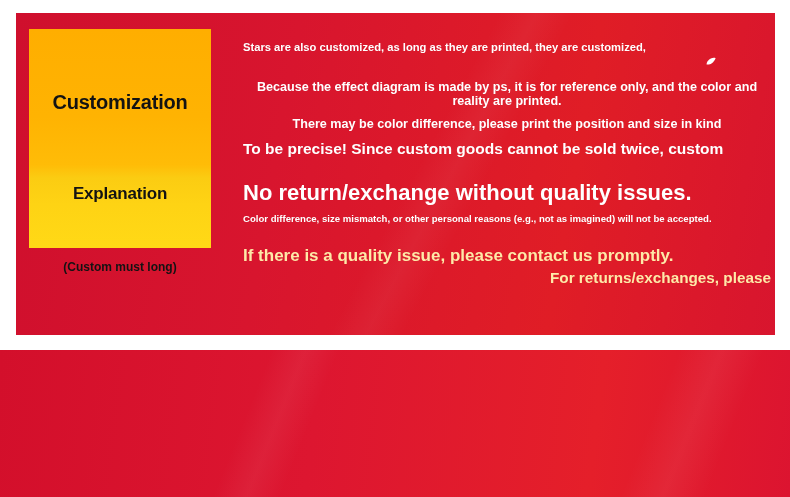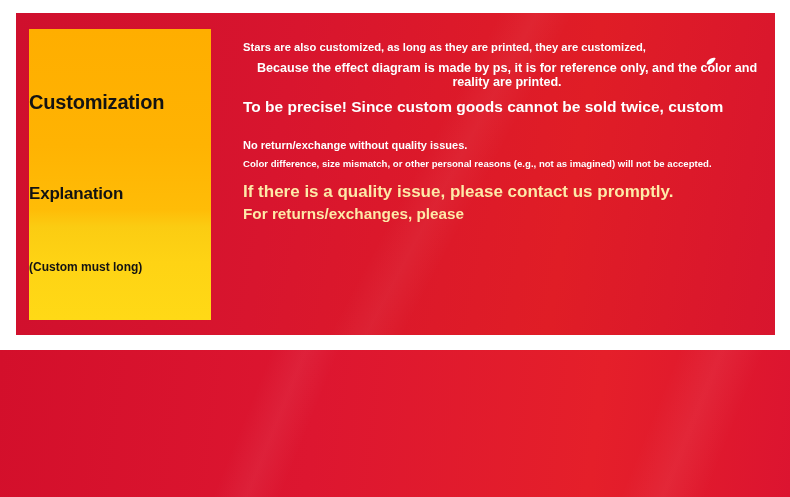--- a/index.html
+++ b/index.html
@@ -26,25 +26,25 @@
       linear-gradient(118deg, rgba(255,255,255,0.00) 0%, rgba(255,255,255,0.00) 52%, rgba(255,255,255,0.045) 56%, rgba(255,255,255,0.00) 60%),
       linear-gradient(100deg, #cf0f2d 0%, #d8152e 35%, #e01d26 72%, #d8152e 100%);
   }
 
   
   #customization-card {
     position: absolute;
     left: 13px;
     top: 16px;
     width: 182px;
-    height: 291px;
+    height: 219px;
     background: linear-gradient(180deg,#ffae00 0%, #ffb302 40%, #ffbc07 62%, #fbcc12 68%, #fed314 80%, #ffd916 100%);
     display: flex;
     flex-direction: column;
-    align-items: flex-start;
+    align-items: center;
   }
   #card-title-1 {
     margin-top: 62px;
     font-size: 20px;
     font-weight: bold;
     color: #131313;
     letter-spacing: -0.2px;
   }
   #card-title-2 {
     margin-top: 70px;
@@ -66,28 +66,28 @@
     left: 227px;
     top: 28px;
     width: 528px;
   }
   .notice-line {
     color: #ffffff;
     font-weight: bold;
     line-height: 1.12;
     text-shadow: 0 0 1px rgba(0,0,0,0.07);
   }
-  .sz-sm   { font-size: 11.2px; margin-bottom: 7px; }
+  .sz-sm   { font-size: 11.2px; margin-bottom: 26px; }
   .sz-md   { font-size: 12.6px; margin-bottom: 9px; text-align: center; }
   .sz-lg   { font-size: 15.5px; margin-bottom: 7px; }
-  .sz-xl   { font-size: 11px; margin-bottom: 8px; margin-top: 24px; }
-  .sz-xs   { font-size: 9.6px;  font-weight: bold; margin-bottom: 12px; }
+  .sz-xl   { font-size: 22px; margin-bottom: 8px; margin-top: 24px; }
+  .sz-xs   { font-size: 9.6px;  font-weight: bold; margin-bottom: 21px; }
   .cream   { color: #ffe9a8; }
   .sz-cream-1 { font-size: 17px; margin-bottom: 3px; }
-  .sz-cream-2 { font-size: 15.3px; line-height: 1.25; }
+  .sz-cream-2 { font-size: 15.3px; line-height: 1.25; text-align: right; }
 
   
   #petal-icon {
     position: absolute;
     left: 706px;
     top: 57px;
     width: 11px;
     height: 9px;
   }
 
@@ -111,20 +111,21 @@
 
   <div id="customization-card">
     <div id="card-title-1">Customization</div>
     <div id="card-title-2">Explanation</div>
     <div id="card-note">(Custom must long)</div>
   </div>
 
   <div id="notice-list">
     <div class="notice-line sz-sm">Stars are also customized, as long as they are printed, they are customized,</div>
     <div class="notice-line sz-md">Because the effect diagram is made by ps, it is for reference only, and the color and reality are printed.</div>
+    <div class="notice-line sz-md">There may be color difference, please print the position and size in kind</div>
     <div class="notice-line sz-lg">To be precise! Since custom goods cannot be sold twice, custom</div>
     <div class="notice-line sz-xl">No return/exchange without quality issues.</div>
     <div class="notice-line sz-xs">Color difference, size mismatch, or other personal reasons (e.g., not as imagined) will not be accepted.</div>
     <div class="notice-line cream sz-cream-1">If there is a quality issue, please contact us promptly.</div>
     <div class="notice-line cream sz-cream-2">For returns/exchanges, please</div>
   </div>
 </div>
 
 <svg id="petal-icon" viewBox="0 0 11 9">
   <path d="M0.6 7.4 C3 7.9 7 7.2 9.6 1.2 C8.4 0.3 4.3 0.6 1.8 4.0 C1.0 5.1 0.5 6.5 0.6 7.4 Z" fill="#ffffff"></path>

